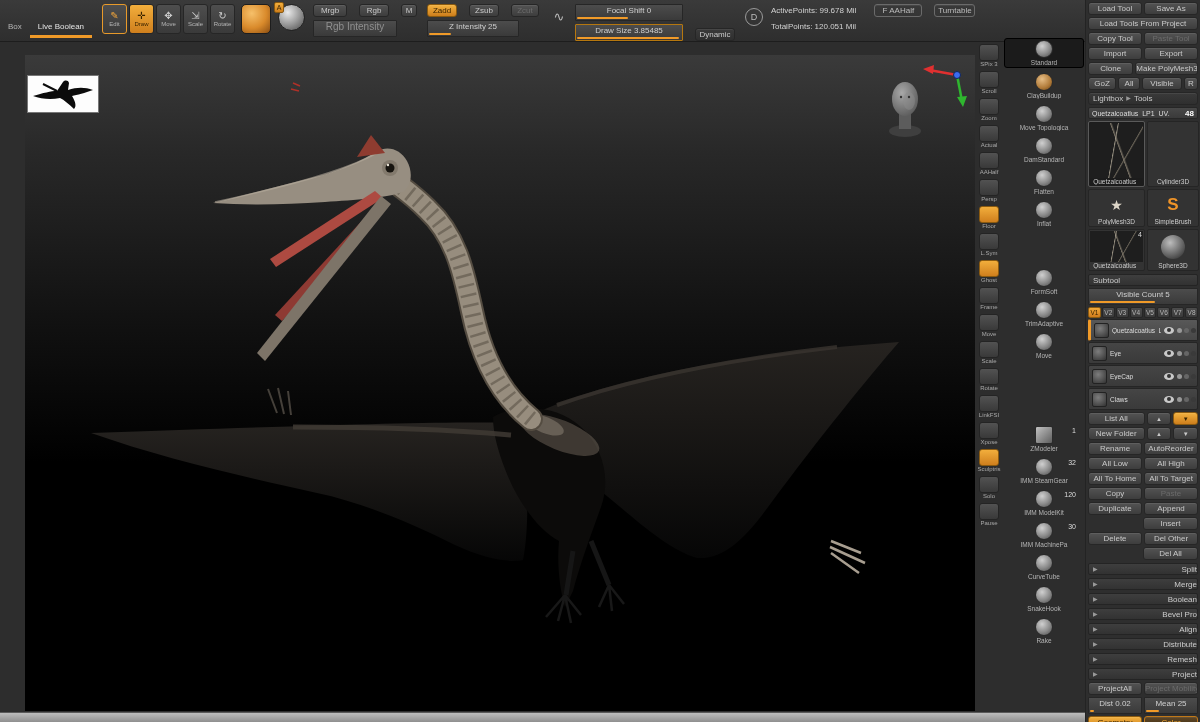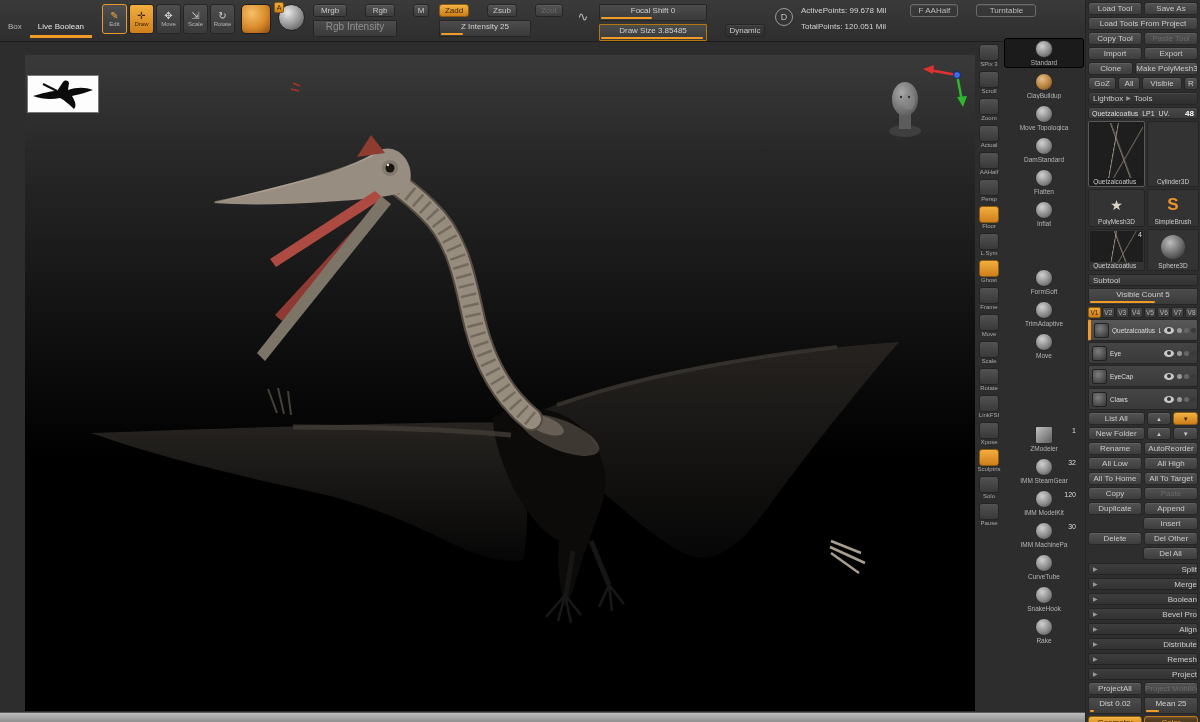--- a/index.html
+++ b/index.html
@@ -37,21 +37,21 @@
   .mode .mlab{font-size:6px;color:#b5b5b5;line-height:7px}
   .mode.edit{border-color:#e89a2a}.mode.edit .mico{color:#f0a43a}
   .mode.draw{background:linear-gradient(#f2ae3c,#cf7f1d)}.mode.draw .mico,.mode.draw .mlab{color:#3a2400}
   #matswatch{width:30px;height:30px;border-radius:5px;margin:0 7px 0 4px;border:1px solid #1d1d1d;
     background:radial-gradient(circle at 35% 30%,#f6c06a,#d98a2b 55%,#8a4d12)}
   #alphaball{width:27px;height:27px;border-radius:50%;margin-right:8px;position:relative;border:1px solid #222;
     background:radial-gradient(circle at 35% 30%,#e9e9e9,#9a9a9a 50%,#474747)}
   .abadge{position:absolute;left:-5px;top:-3px;background:linear-gradient(#f2ae3c,#cf7f1d);color:#3a2400;
     font-size:7px;line-height:9px;width:10px;text-align:center;border-radius:2px;border:1px solid #8a5a10}
   .tgroup{display:flex;flex-direction:column;gap:3px;margin-right:10px}
-  .trow{display:flex;gap:18px;align-items:flex-start}
+  .trow{display:flex;gap:12px;align-items:flex-end}
   .w34{width:34px}.w30{width:30px}.w16{width:16px}.w28{width:28px}
   .lbl-dim{font-size:10px;color:#8f8f8f}
   .squig{width:20px;height:26px;font-size:13px;color:#bbb;text-align:center;line-height:26px;margin-right:6px}
   .dcirc{width:18px;height:18px;border-radius:50%;border:1.5px solid #9a9a9a;color:#bbb;font-size:9px;
     line-height:16px;text-align:center;margin:4px 8px 0 0}
   .stat{font-size:8px;color:#d2d2d2;margin-right:6px;line-height:13px}
 
   
   #canvas{position:absolute;left:25px;top:55px;width:950px;height:656px;
     background:linear-gradient(180deg,#3a3a3a 0%,#282828 15%,#101010 42%,#000 62%)}
@@ -198,21 +198,21 @@
         <span class="btn dark" style="width:40px">Dynamic</span>
       </div>
     </div>
 
     <div class="dcirc">D</div>
 
     <div class="tgroup">
       <div class="trow">
         <span class="stat">ActivePoints: 99.678 Mil</span>
         <span class="btn ghost" style="width:48px">F AAHalf</span>
-        <span class="btn ghost" style="width:60px">Turntable</span>
+        <span class="btn ghost" style="width:41px">Turntable</span>
       </div>
       <div class="trow">
         <span class="stat">TotalPoints: 120.051 Mil</span>
       </div>
     </div>
   </div>
 
   <div id="canvas">
     <div id="thumb">
       <svg width="70" height="36" viewBox="0 0 70 36">

